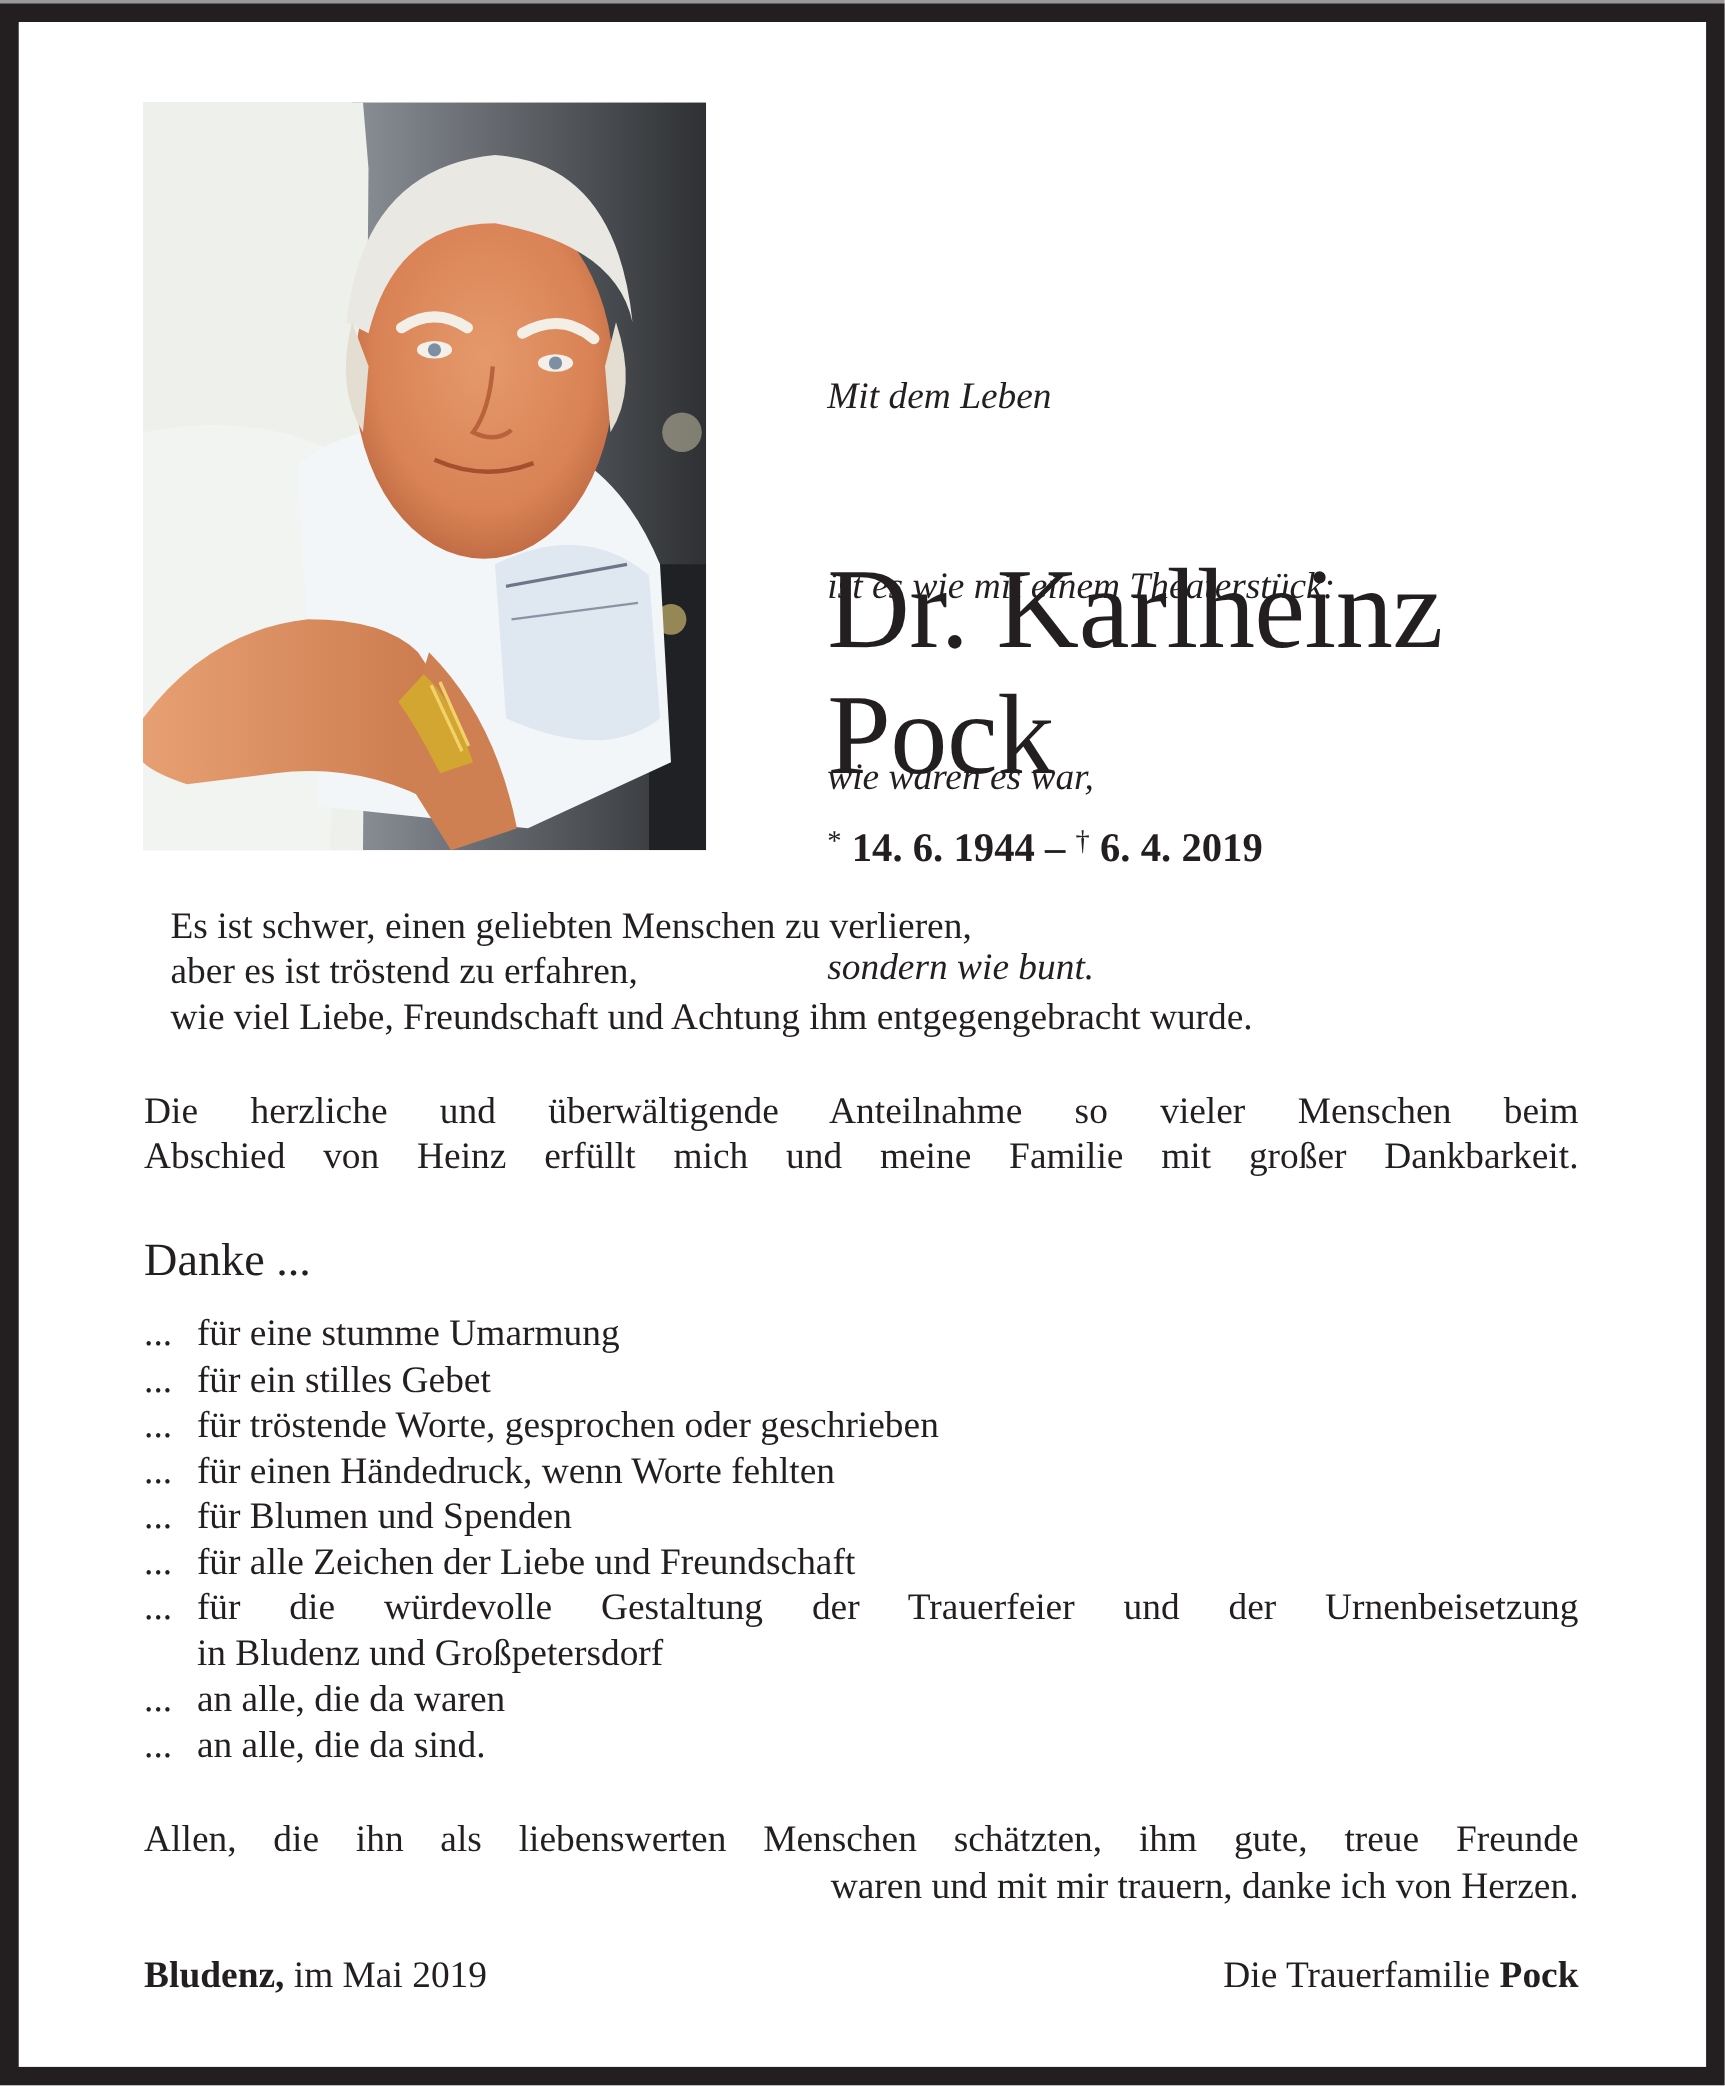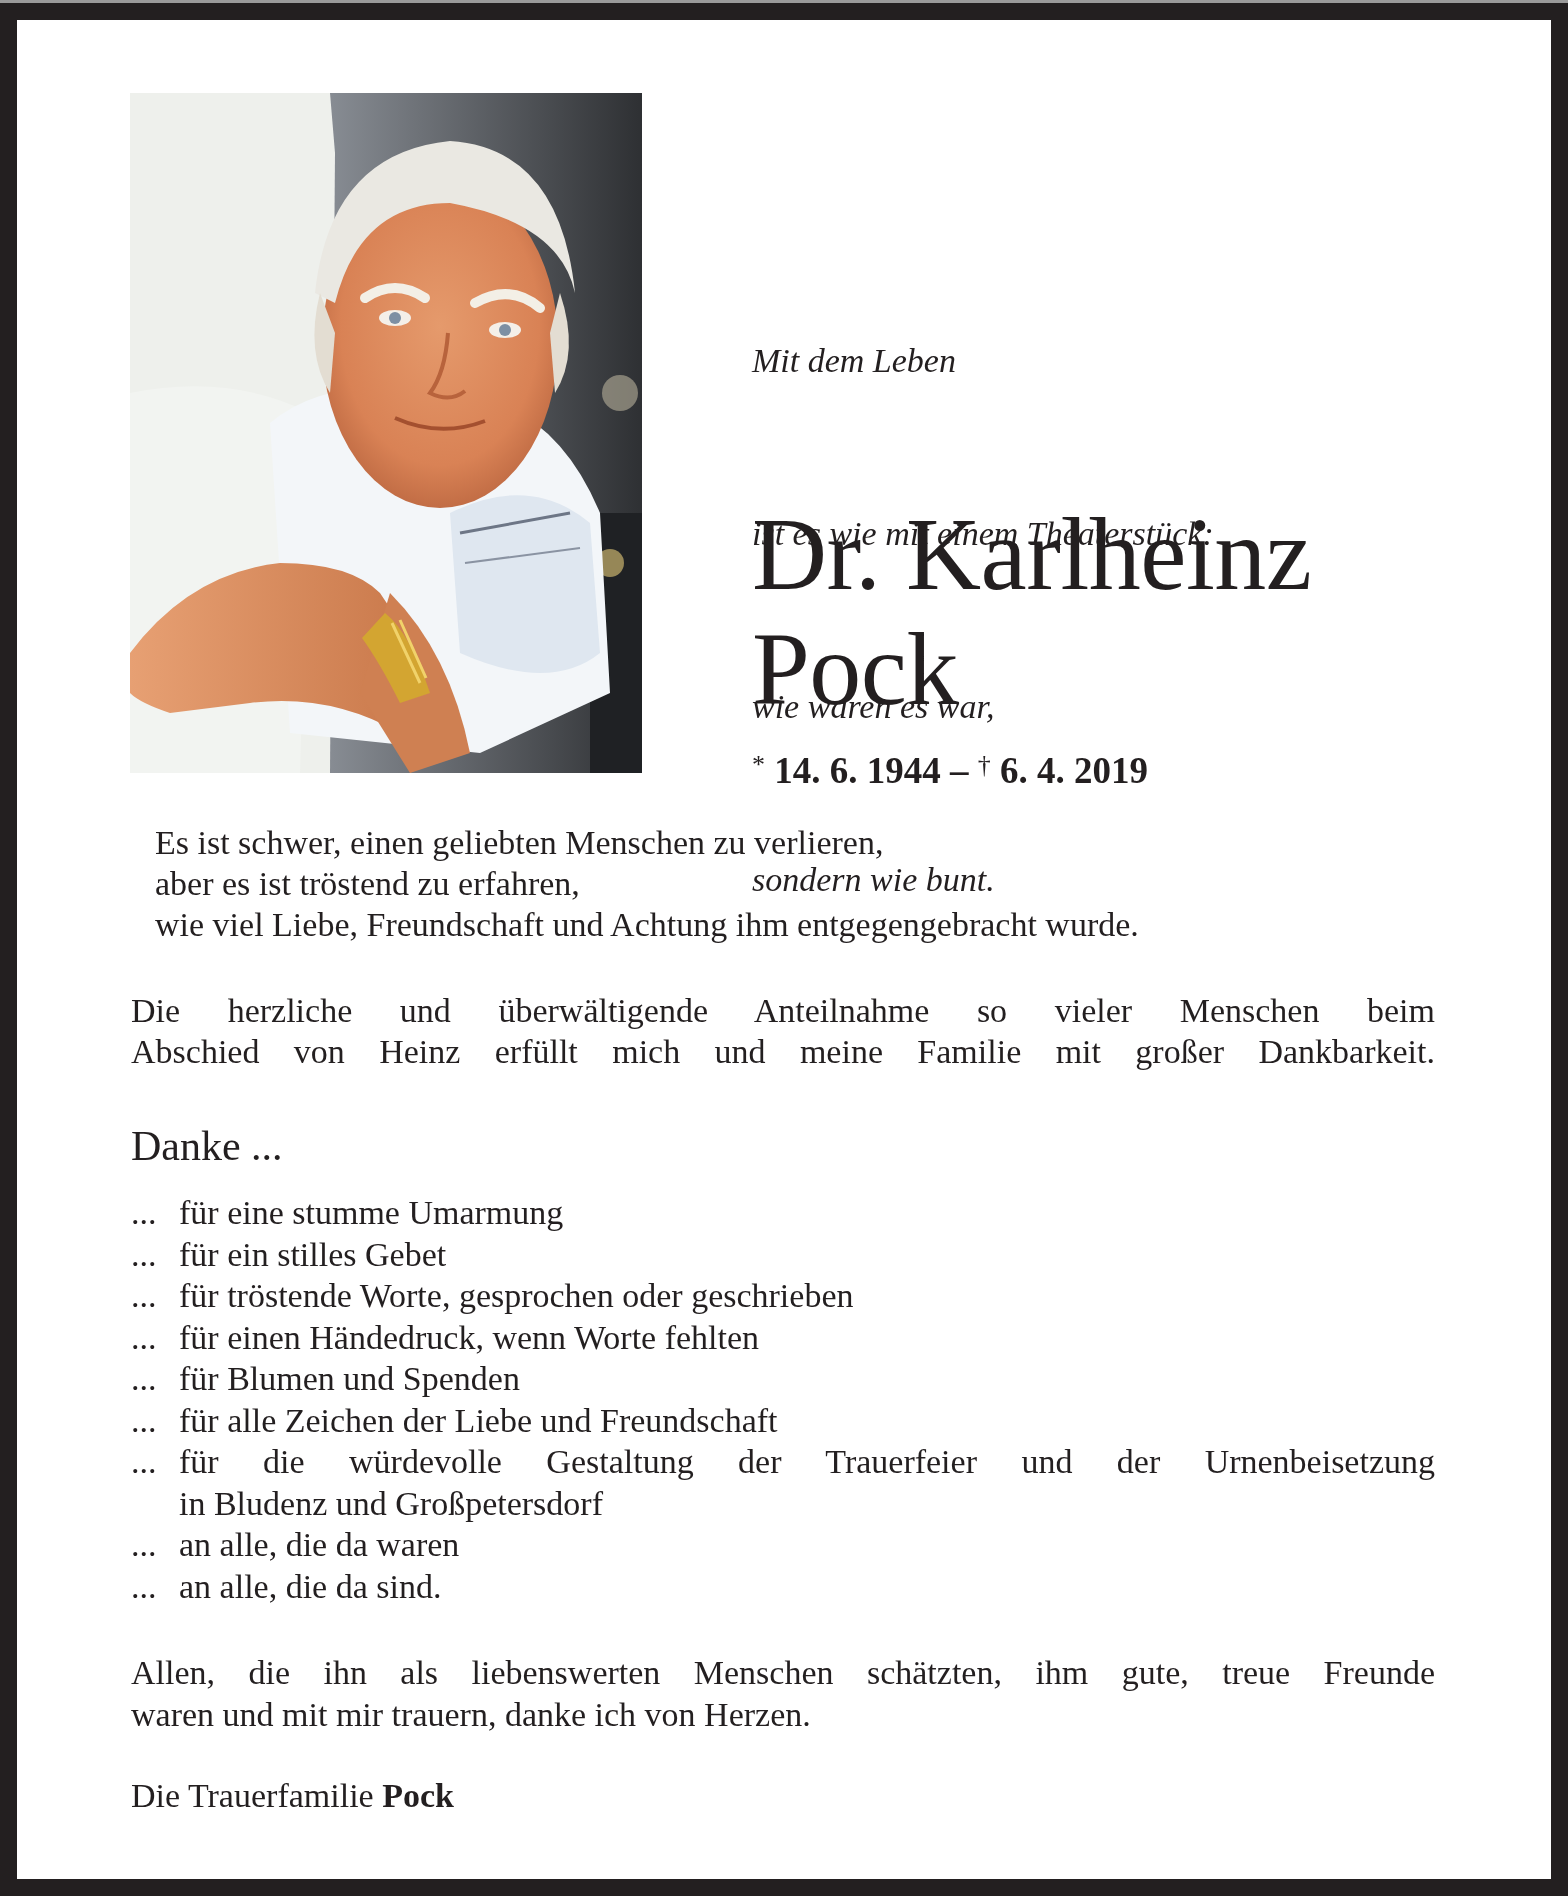--- a/index.html
+++ b/index.html
@@ -33,21 +33,21 @@
 
   .danke { position: absolute; left: 131px; top: 1121px; font-size: 42px; line-height: 50px; }
 
   .list { position: absolute; left: 131px; top: 1192px; width: 1304px; font-size: 34px; line-height: 41.5px; }
   .list .item { display: flex; height: 41.5px; }
   .list .dots { width: 48px; flex: none; }
   .list .txt { flex: 1; white-space: nowrap; font-family: Liberation Serif, serif; }
   .list .txt.just { text-align: justify; text-align-last: justify; white-space: normal; }
 
   .closing { position: absolute; left: 131px; top: 1652px; width: 1304px; font-size: 34px; line-height: 42px; }
-  .closing div { height: 42px; }
+  .closing div { height: 42px; text-align: right; }
   .closing .j { text-align: justify; text-align-last: justify; }
 
   .footer { position: absolute; left: 131px; top: 1775px; width: 1304px; font-size: 34px; line-height: 42px; display: flex; justify-content: space-between; }
   .footer b { font-weight: bold; }
 </style>
 </head>
 <body>
 
 <div class="topline"></div>
 <div class="frame"></div>
@@ -173,15 +173,18 @@
   </div>
 </div>
 
 <div class="closing ink serif">
   <div class="j">Allen, die ihn als liebenswerten Menschen schätzten, ihm gute, treue Freunde</div>
   <div>waren und mit mir trauern, danke ich von Herzen.</div>
 </div>
 
 <div class="footer ink serif">
   <div>
+    <b>Bludenz,</b><span> im Mai 2019</span>
+  </div>
+  <div>
     <span>Die Trauerfamilie </span><b>Pock</b>
   </div>
 </div>
 
 </body></html>

